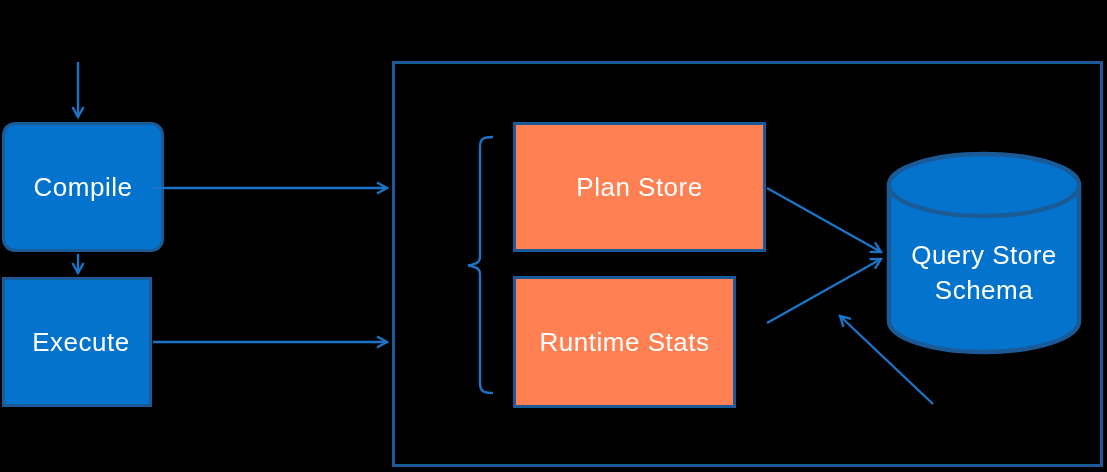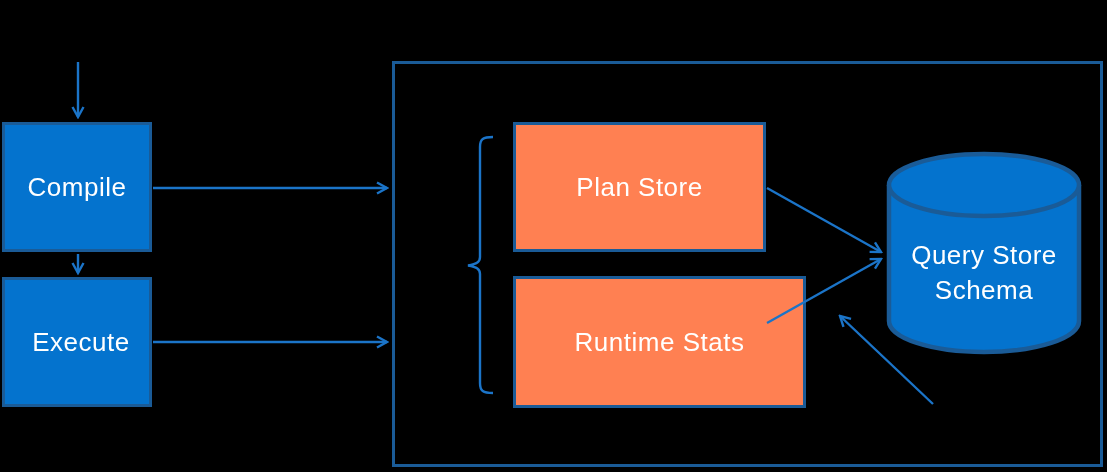--- a/index.html
+++ b/index.html
@@ -27,31 +27,31 @@
     letter-spacing: 0.5px;
   }
   .node-blue {
     background: #0473CE;
     border: 3px solid #1A5B97;
   }
   .node-orange {
     background: #FF8052;
     border: 3px solid #1A5B97;
   }
-  .compile  { left: 2px;   top: 122px; width: 150px; height: 130px; }
+  .compile  { left: 2px;   top: 122px; width: 162px; height: 130px; border-radius: 13px; }
   .execute  { left: 2px;   top: 277px; width: 150px; height: 130px; padding-left: 8px; }
   .bigbox {
     position: absolute;
     box-sizing: border-box;
     left: 392px; top: 61px; width: 711px; height: 406px;
     border: 3px solid #1A5B97;
     background: transparent;
   }
   .planstore    { left: 513px; top: 122px; width: 253px; height: 130px; }
-  .runtimestats { left: 513px; top: 276px; width: 293px; height: 132px; }
+  .runtimestats { left: 513px; top: 276px; width: 223px; height: 132px; }
   svg.overlay {
     position: absolute;
     left: 0; top: 0;
     width: 1107px; height: 472px;
     pointer-events: none;
   }
   .cyl-label {
     fill: #ffffff;
     font-family: "Liberation Sans", "DejaVu Sans", sans-serif;
     font-size: 26px;

